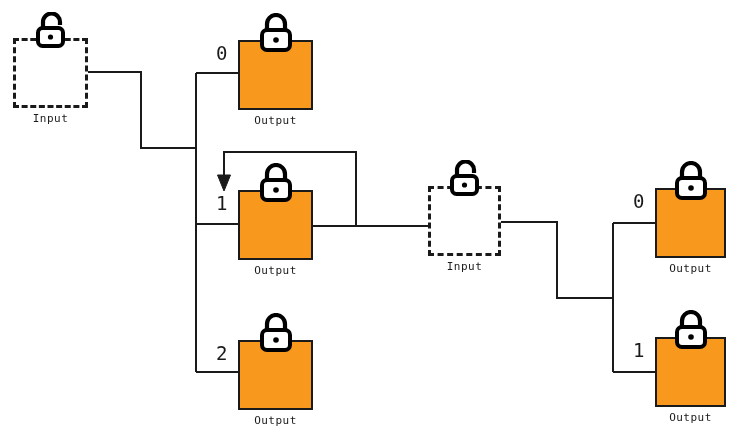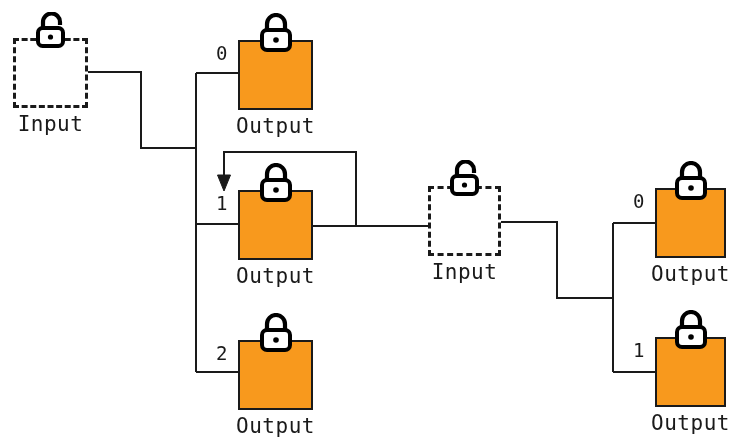--- a/index.html
+++ b/index.html
@@ -37,21 +37,21 @@
   }
   .node.output .node-box {
     background: #f8991d;
     border: 2px solid #1a1a1a;
   }
   .node-caption {
     position: absolute;
     left: 50%;
     transform: translateX(-50%);
     white-space: nowrap;
-    font-size: 21px;
+    font-size: 11px;
     color: #1a1a1a;
     letter-spacing: 0.5px;
   }
   .port-label {
     position: absolute;
     font-size: 19px;
     color: #1a1a1a;
     line-height: 1;
     white-space: nowrap;
   }

